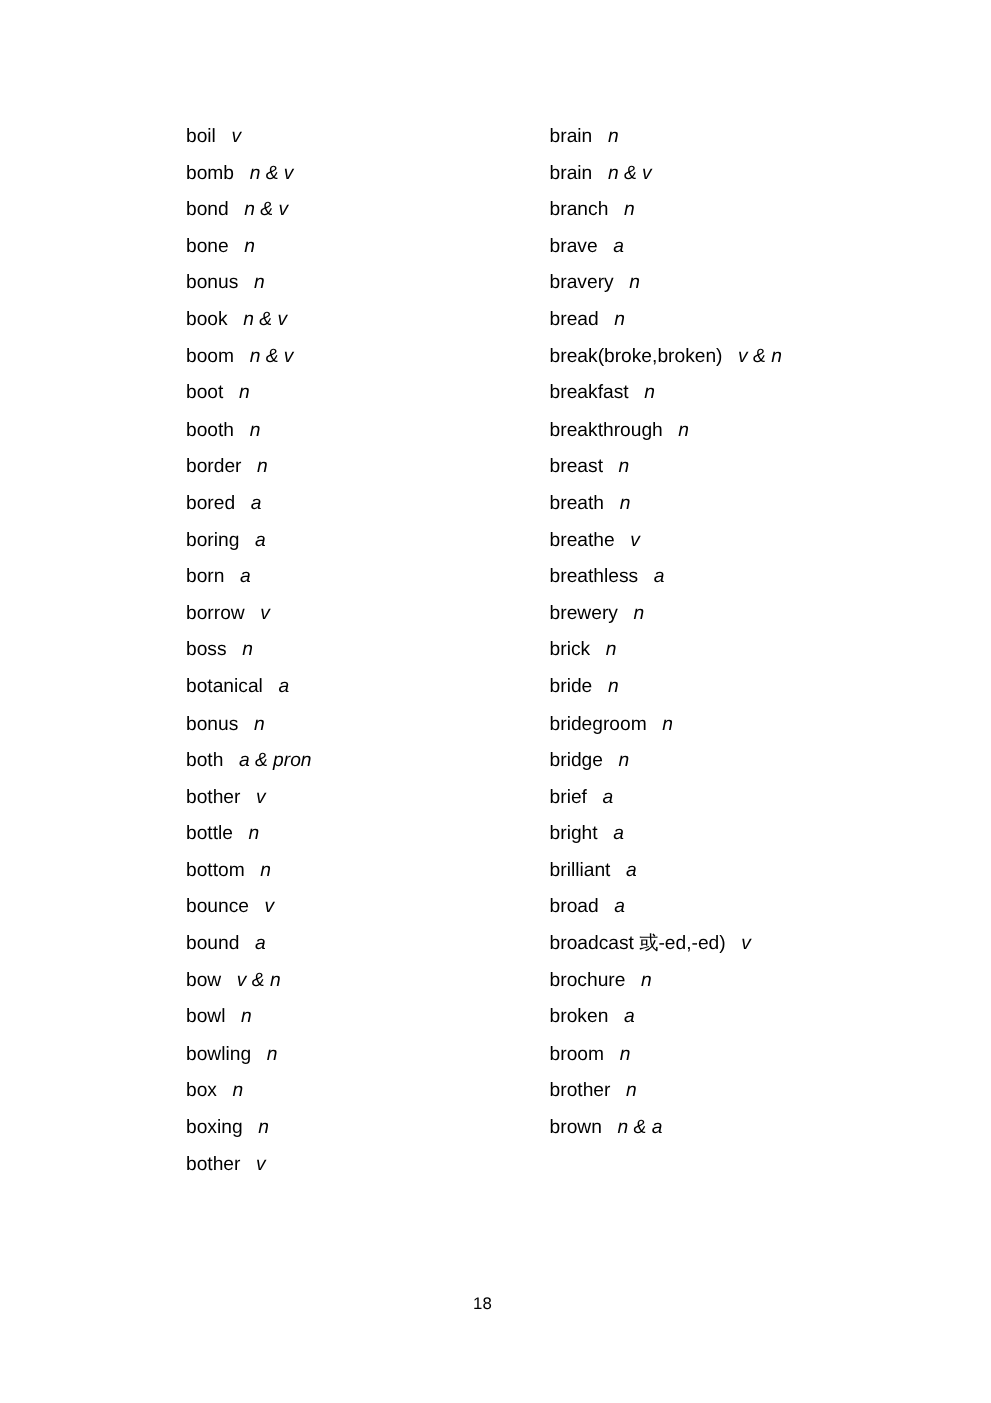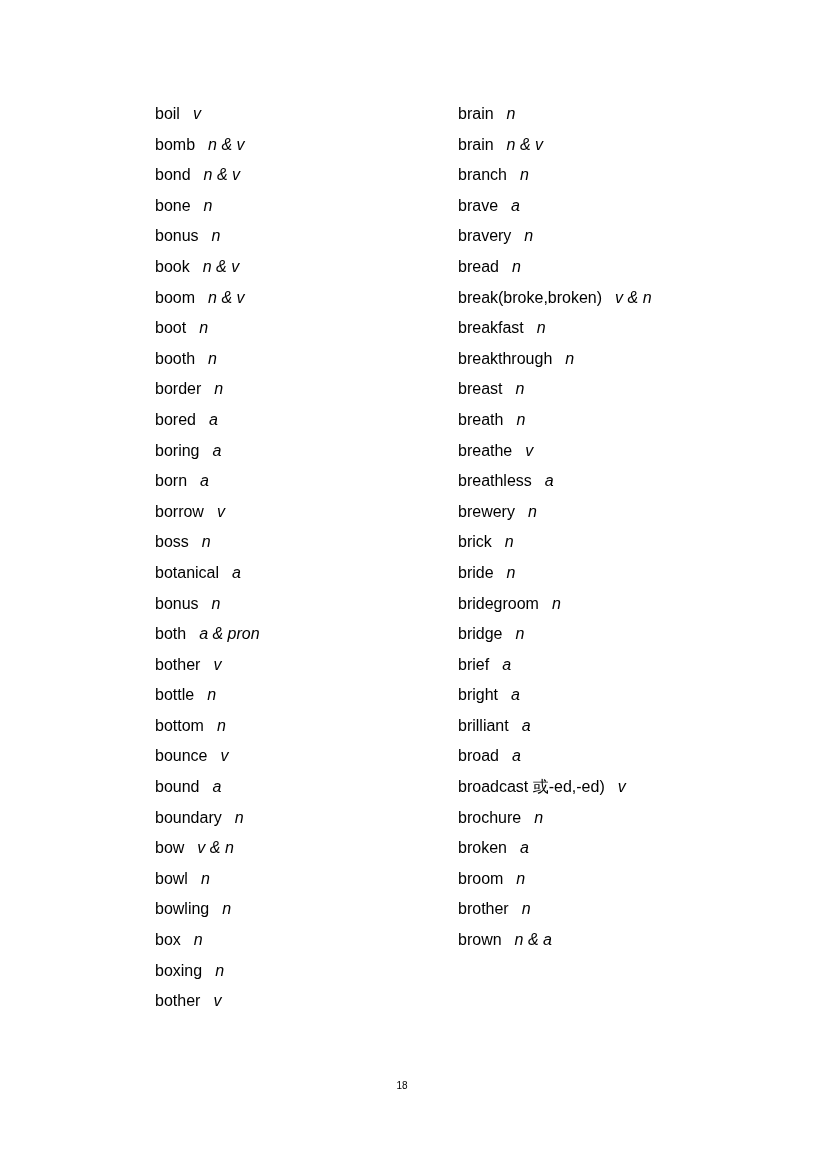--- a/index.html
+++ b/index.html
@@ -40,21 +40,21 @@
   .pos-tag {
     font-style: italic;
     margin-left: 13px;
   }
   .page-footer {
     position: absolute;
     top: 1077px;
     left: 0;
     width: 804px;
     text-align: center;
-    font-size: 10px;
+    font-size: 14px;
     line-height: 18px;
   }
 </style>
 </head>
 <body>
 
 <div class="page">
   <div class="columns">
     <div class="word-column left">
         <div class="entry-row"><span class="word">boil</span><span class="pos-tag">v</span></div>
@@ -73,21 +73,20 @@
         <div class="entry-row"><span class="word">borrow</span><span class="pos-tag">v</span></div>
         <div class="entry-row"><span class="word">boss</span><span class="pos-tag">n</span></div>
         <div class="entry-row"><span class="word">botanical</span><span class="pos-tag">a</span></div>
         <div class="entry-row"><span class="word">bonus</span><span class="pos-tag">n</span></div>
         <div class="entry-row"><span class="word">both</span><span class="pos-tag">a &amp; pron</span></div>
         <div class="entry-row"><span class="word">bother</span><span class="pos-tag">v</span></div>
         <div class="entry-row"><span class="word">bottle</span><span class="pos-tag">n</span></div>
         <div class="entry-row"><span class="word">bottom</span><span class="pos-tag">n</span></div>
         <div class="entry-row"><span class="word">bounce</span><span class="pos-tag">v</span></div>
         <div class="entry-row"><span class="word">bound</span><span class="pos-tag">a</span></div>
-        <div class="entry-row"><span class="word">boundary</span><span class="pos-tag">n</span></div>
         <div class="entry-row"><span class="word">bow</span><span class="pos-tag">v &amp; n</span></div>
         <div class="entry-row"><span class="word">bowl</span><span class="pos-tag">n</span></div>
         <div class="entry-row"><span class="word">bowling</span><span class="pos-tag">n</span></div>
         <div class="entry-row"><span class="word">box</span><span class="pos-tag">n</span></div>
         <div class="entry-row"><span class="word">boxing</span><span class="pos-tag">n</span></div>
         <div class="entry-row"><span class="word">bother</span><span class="pos-tag">v</span></div>
       </div>
     <div class="word-column right">
         <div class="entry-row"><span class="word">brain</span><span class="pos-tag">n</span></div>
         <div class="entry-row"><span class="word">brain</span><span class="pos-tag">n &amp; v</span></div>

